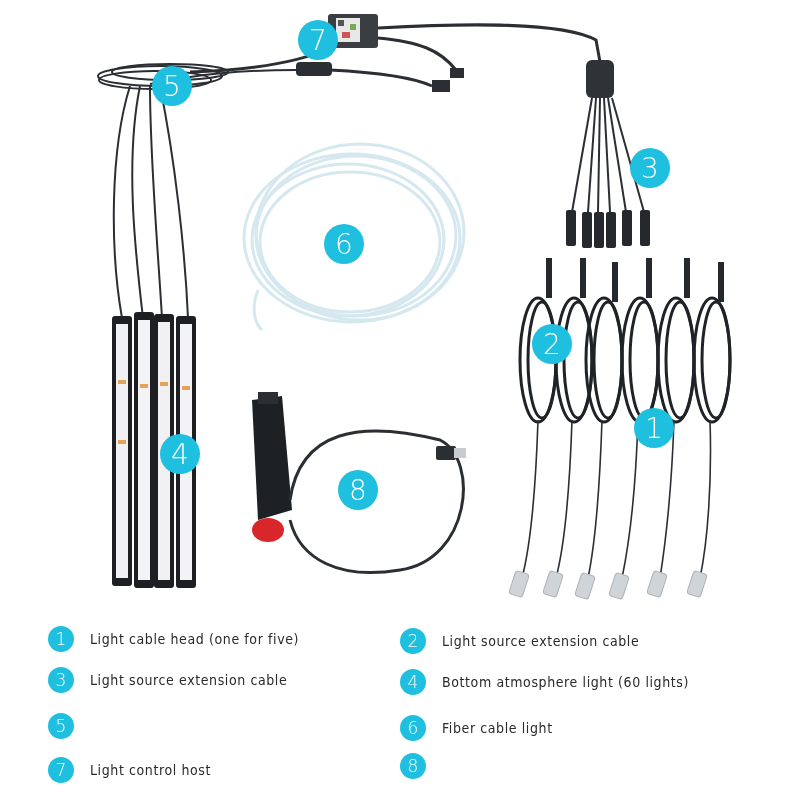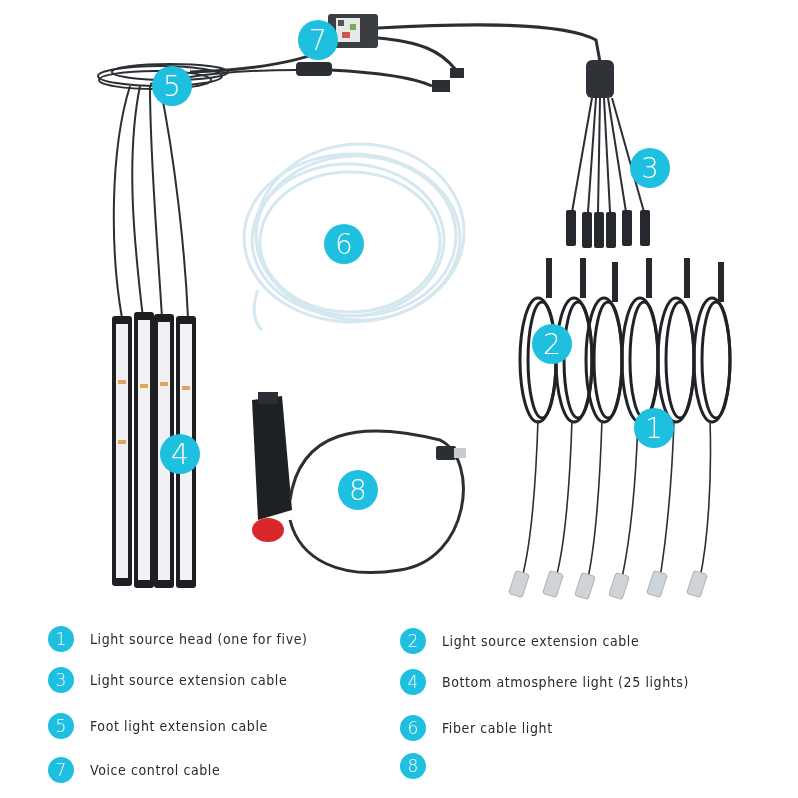--- a/index.html
+++ b/index.html
@@ -157,42 +157,41 @@
   <div class="badge" style="left:160px;top:434px;">4</div>
   <div class="badge" style="left:152px;top:66px;">5</div>
   <div class="badge" style="left:324px;top:224px;">6</div>
   <div class="badge" style="left:298px;top:20px;">7</div>
   <div class="badge" style="left:338px;top:470px;">8</div>
 </div>
 
 <div class="legend">
   <div class="legend-item" style="left:48px;top:4px;">
     <span class="legend-dot">1</span>
-    <span class="legend-text">Light source head (one for five)</span>
+    <span class="legend-text">Light cable head (one for five)</span>
   </div>
   <div class="legend-item" style="left:400px;top:6px;">
     <span class="legend-dot">2</span>
     <span class="legend-text">Light source extension cable</span>
   </div>
   <div class="legend-item" style="left:48px;top:45px;">
     <span class="legend-dot">3</span>
     <span class="legend-text">Light source extension cable</span>
   </div>
   <div class="legend-item" style="left:400px;top:47px;">
     <span class="legend-dot">4</span>
-    <span class="legend-text">Bottom atmosphere light (25 lights)</span>
+    <span class="legend-text">Bottom atmosphere light (60 lights)</span>
   </div>
   <div class="legend-item" style="left:48px;top:91px;">
     <span class="legend-dot">5</span>
-    <span class="legend-text">Foot light extension cable</span>
   </div>
   <div class="legend-item" style="left:400px;top:93px;">
     <span class="legend-dot">6</span>
     <span class="legend-text">Fiber cable light</span>
   </div>
   <div class="legend-item" style="left:48px;top:135px;">
     <span class="legend-dot">7</span>
-    <span class="legend-text">Voice control cable</span>
+    <span class="legend-text">Light control host</span>
   </div>
   <div class="legend-item" style="left:400px;top:131px;">
     <span class="legend-dot">8</span>
   </div>
 </div>
 
 </body></html>

